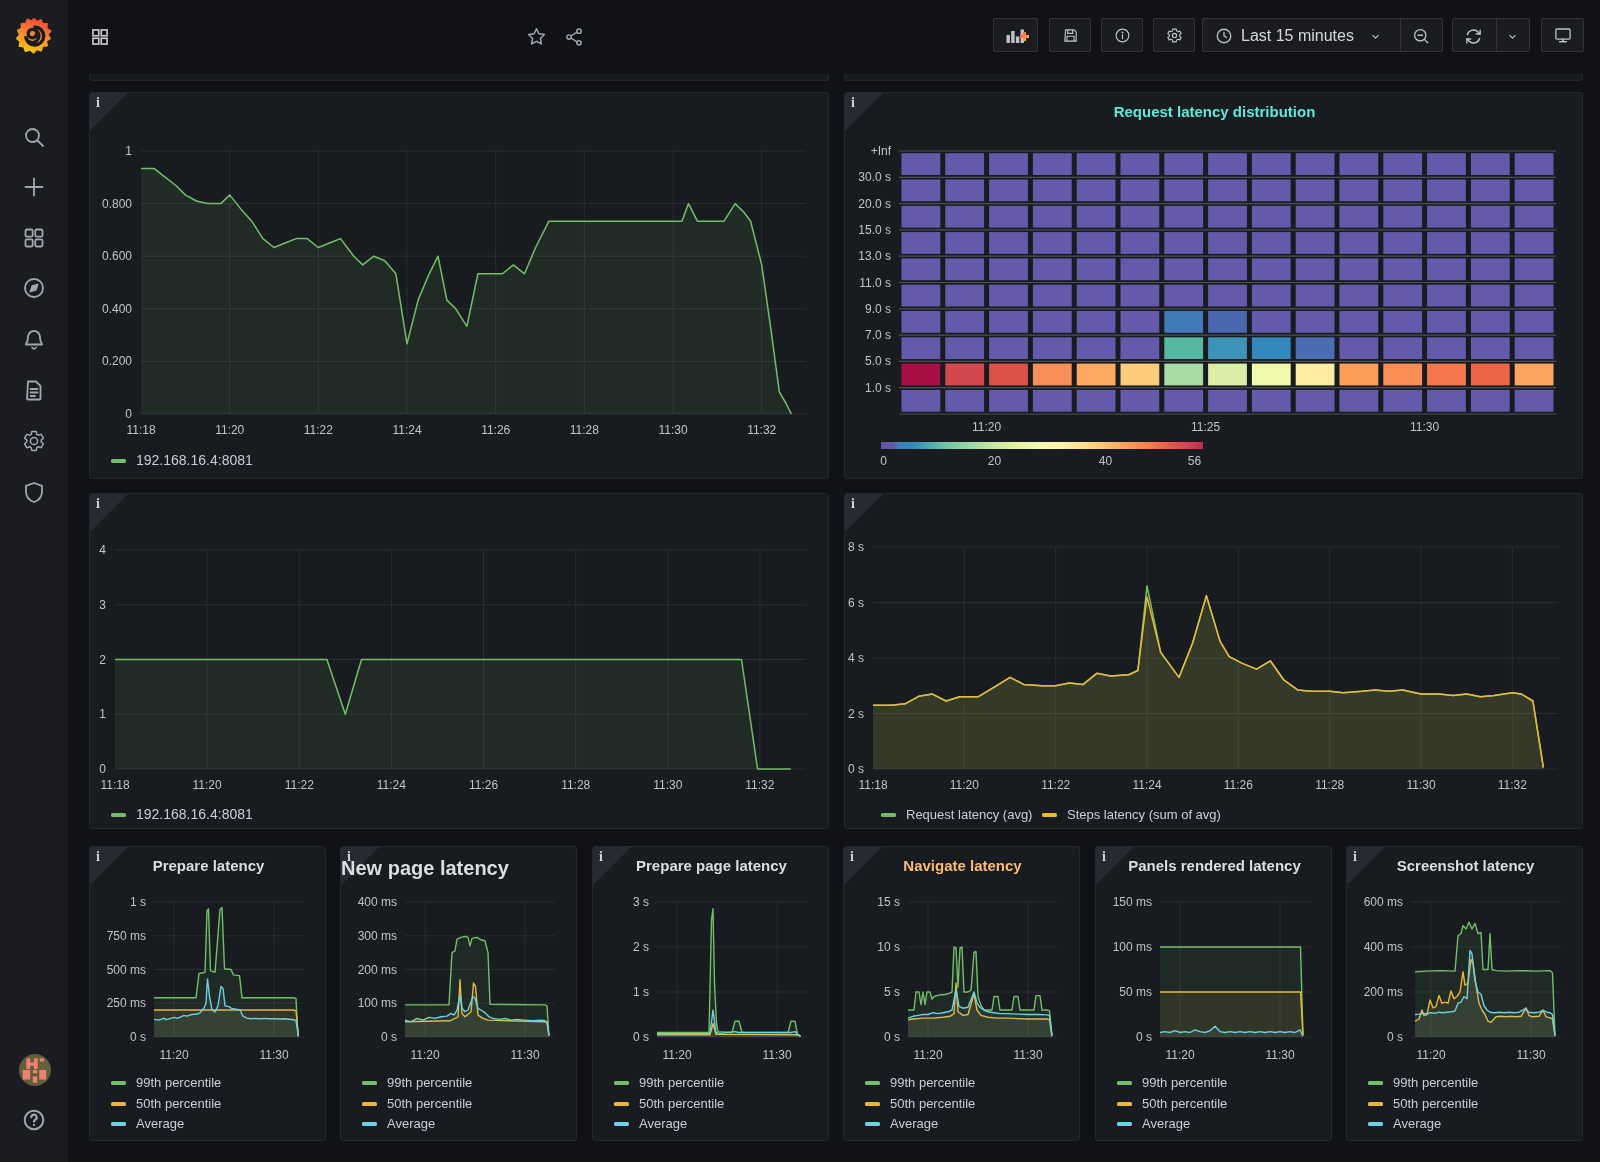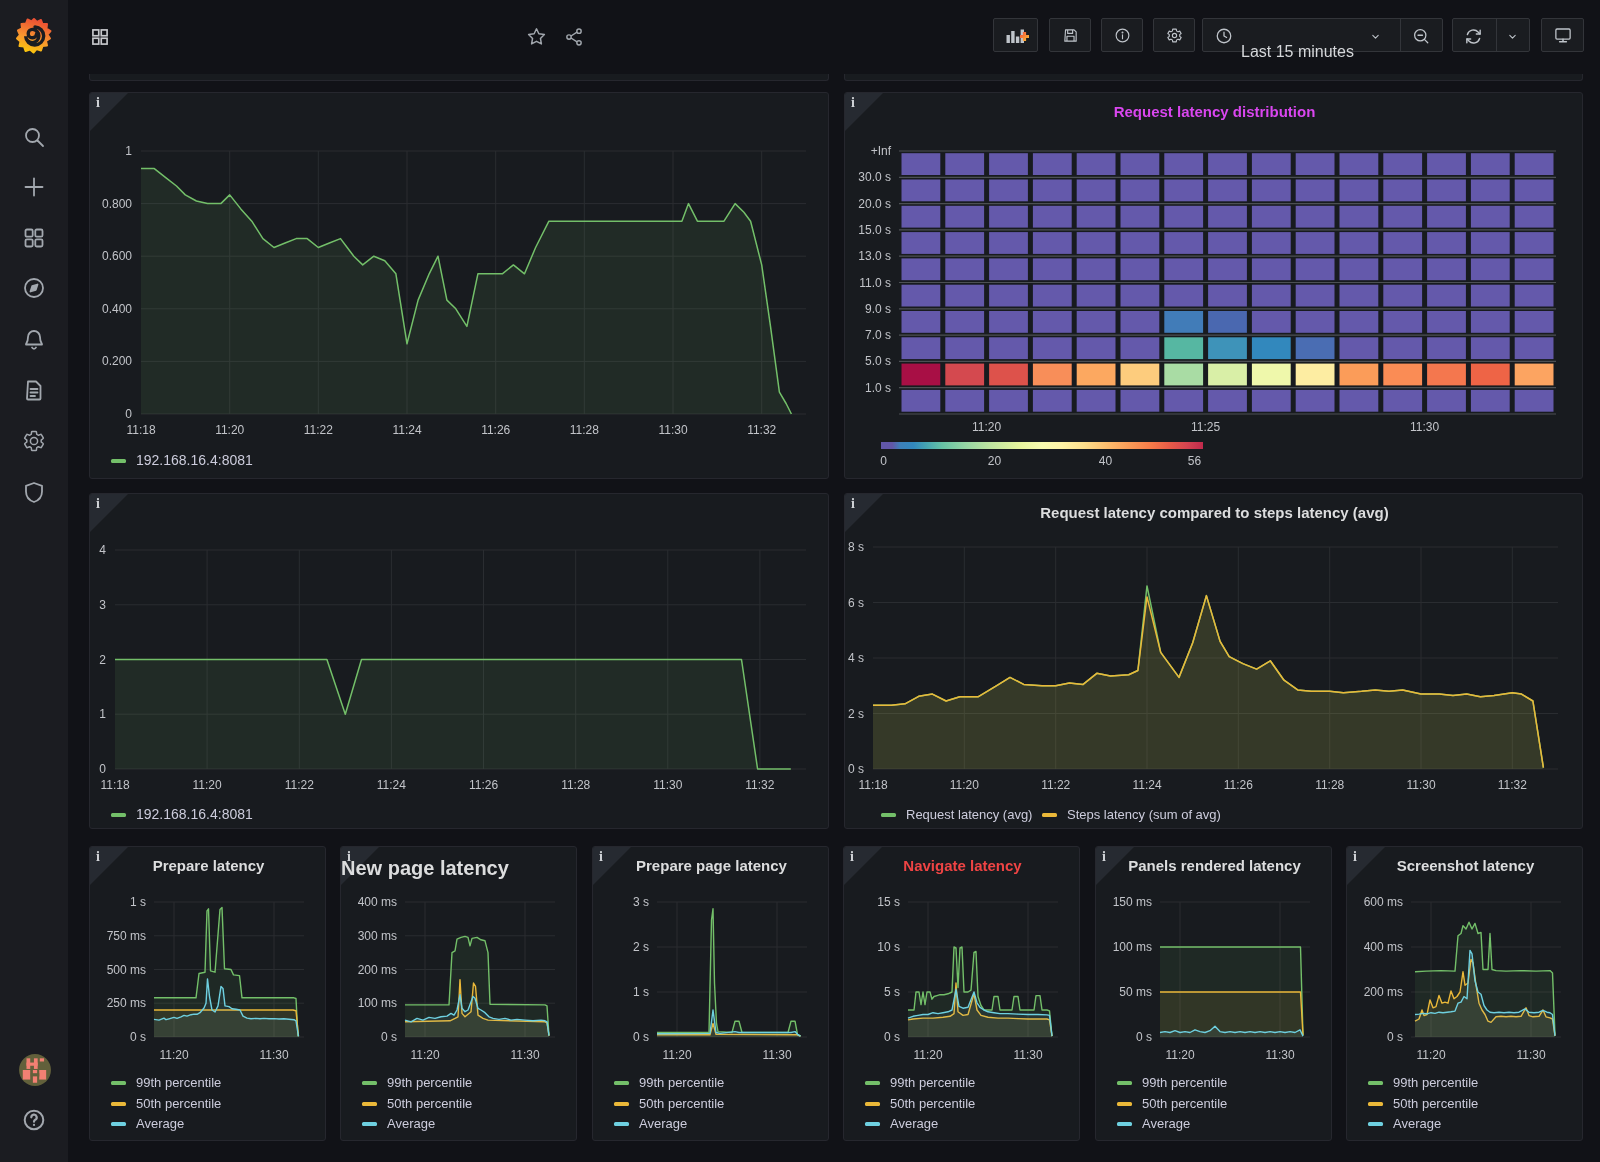--- a/index.html
+++ b/index.html
@@ -278,21 +278,21 @@
           <stop offset="0.95" stop-color="#d54450"></stop>
           <stop offset="1" stop-color="#c02a4c"></stop>
         </linearGradient>
       </defs>
       <rect x="36" y="349" width="322" height="7" fill="url(#spec)"></rect>
       <text x="38.5" y="372" font-family="&quot;Liberation Sans&quot;, sans-serif" font-size="12" fill="#c2c4c9" text-anchor="middle">0</text>
       <text x="149.5" y="372" font-family="&quot;Liberation Sans&quot;, sans-serif" font-size="12" fill="#c2c4c9" text-anchor="middle">20</text>
       <text x="260.5" y="372" font-family="&quot;Liberation Sans&quot;, sans-serif" font-size="12" fill="#c2c4c9" text-anchor="middle">40</text>
       <text x="349.5" y="372" font-family="&quot;Liberation Sans&quot;, sans-serif" font-size="12" fill="#c2c4c9" text-anchor="middle">56</text>
     </svg>
-    <div style="position:absolute;left:0;top:10px;width:739px;text-align:center;font-size:15px;font-weight:700;color:#d946ef">Request latency distribution</div>
+    <div style="position:absolute;left:0;top:10px;width:739px;text-align:center;font-size:15px;font-weight:700;color:#5eead4">Request latency distribution</div>
   </div>
 <div style="position:absolute;left:844px;top:493px;width:739px;height:336px;background:#181b1f;border:1px solid #26272e;border-radius:3px;overflow:hidden">
     <div style="position:absolute;left:0;top:0;width:0;height:0;border-top:38px solid #262a31;border-right:38px solid transparent"></div>
     <div style="position:absolute;left:6px;top:2px;font-family:Liberation Serif,serif;font-size:14px;font-weight:700;color:#cfd2d6">i</div>
     <svg width="739" height="336" viewBox="0 0 739 336" style="position:absolute;left:0;top:0">
       <line x1="28" y1="275.0" x2="713" y2="275.0" stroke="#2a2d31" stroke-width="1"></line>
       <line x1="28" y1="219.5" x2="713" y2="219.5" stroke="#2a2d31" stroke-width="1"></line>
       <line x1="28" y1="164.0" x2="713" y2="164.0" stroke="#2a2d31" stroke-width="1"></line>
       <line x1="28" y1="108.5" x2="713" y2="108.5" stroke="#2a2d31" stroke-width="1"></line>
       <line x1="28" y1="53.0" x2="713" y2="53.0" stroke="#2a2d31" stroke-width="1"></line>
@@ -318,21 +318,20 @@
       <text x="302.0" y="295" font-family="&quot;Liberation Sans&quot;, sans-serif" font-size="12" fill="#c2c4c9" text-anchor="middle">11:24</text>
       <text x="393.3" y="295" font-family="&quot;Liberation Sans&quot;, sans-serif" font-size="12" fill="#c2c4c9" text-anchor="middle">11:26</text>
       <text x="484.7" y="295" font-family="&quot;Liberation Sans&quot;, sans-serif" font-size="12" fill="#c2c4c9" text-anchor="middle">11:28</text>
       <text x="576.0" y="295" font-family="&quot;Liberation Sans&quot;, sans-serif" font-size="12" fill="#c2c4c9" text-anchor="middle">11:30</text>
       <text x="667.3" y="295" font-family="&quot;Liberation Sans&quot;, sans-serif" font-size="12" fill="#c2c4c9" text-anchor="middle">11:32</text>
       <rect x="36" y="319" width="15" height="4" rx="1.5" fill="#73bf69"></rect>
       <text x="61" y="325" font-family="&quot;Liberation Sans&quot;, sans-serif" font-size="13" fill="#ccccdc">Request latency (avg)</text>
       <rect x="197" y="319" width="15" height="4" rx="1.5" fill="#eab839"></rect>
       <text x="222" y="325" font-family="&quot;Liberation Sans&quot;, sans-serif" font-size="13" fill="#ccccdc">Steps latency (sum of avg)</text>
     </svg>
-    <div style="position:absolute;left:0;top:10px;width:739px;text-align:center;font-size:15px;font-weight:700;color:#dcddde">Request latency compared to steps latency (avg)</div>
   </div>
 <div style="position:absolute;left:89px;top:846px;width:237px;height:295px;background:#181b1f;border:1px solid #26272e;border-radius:3px;overflow:hidden">
     <div style="position:absolute;left:0;top:0;width:0;height:0;border-top:38px solid #262a31;border-right:38px solid transparent"></div>
     <div style="position:absolute;left:6px;top:2px;font-family:Liberation Serif,serif;font-size:14px;font-weight:700;color:#cfd2d6">i</div>
     <svg width="237" height="295" viewBox="0 0 237 295" style="position:absolute;left:0;top:0">
       <line x1="64" y1="190.0" x2="214" y2="190.0" stroke="#2a2d31" stroke-width="1"></line>
       <line x1="64" y1="156.2" x2="214" y2="156.2" stroke="#2a2d31" stroke-width="1"></line>
       <line x1="64" y1="122.5" x2="214" y2="122.5" stroke="#2a2d31" stroke-width="1"></line>
       <line x1="64" y1="88.8" x2="214" y2="88.8" stroke="#2a2d31" stroke-width="1"></line>
       <line x1="64" y1="55.0" x2="214" y2="55.0" stroke="#2a2d31" stroke-width="1"></line>
@@ -446,21 +445,21 @@
       <text x="56" y="59.0" font-family="&quot;Liberation Sans&quot;, sans-serif" font-size="12" fill="#c2c4c9" text-anchor="end">15 s</text>
       <text x="84.0" y="212" font-family="&quot;Liberation Sans&quot;, sans-serif" font-size="12" fill="#c2c4c9" text-anchor="middle">11:20</text>
       <text x="184.0" y="212" font-family="&quot;Liberation Sans&quot;, sans-serif" font-size="12" fill="#c2c4c9" text-anchor="middle">11:30</text>
       <rect x="21" y="234" width="15" height="4" rx="1.5" fill="#73bf69"></rect>
       <text x="46" y="240" font-family="&quot;Liberation Sans&quot;, sans-serif" font-size="13" fill="#ccccdc">99th percentile</text>
       <rect x="21" y="255" width="15" height="4" rx="1.5" fill="#eab839"></rect>
       <text x="46" y="261" font-family="&quot;Liberation Sans&quot;, sans-serif" font-size="13" fill="#ccccdc">50th percentile</text>
       <rect x="21" y="275" width="15" height="4" rx="1.5" fill="#6ed0e0"></rect>
       <text x="46" y="281" font-family="&quot;Liberation Sans&quot;, sans-serif" font-size="13" fill="#ccccdc">Average</text>
     </svg>
-    <div style="position:absolute;left:0;top:10px;width:237px;text-align:center;font-size:15px;font-weight:700;color:#ef4444">Navigate latency</div>
+    <div style="position:absolute;left:0;top:10px;width:237px;text-align:center;font-size:15px;font-weight:700;color:#fdba74">Navigate latency</div>
   </div>
 <div style="position:absolute;left:1095px;top:846px;width:237px;height:295px;background:#181b1f;border:1px solid #26272e;border-radius:3px;overflow:hidden">
     <div style="position:absolute;left:0;top:0;width:0;height:0;border-top:38px solid #262a31;border-right:38px solid transparent"></div>
     <div style="position:absolute;left:6px;top:2px;font-family:Liberation Serif,serif;font-size:14px;font-weight:700;color:#cfd2d6">i</div>
     <svg width="237" height="295" viewBox="0 0 237 295" style="position:absolute;left:0;top:0">
       <line x1="64" y1="190.0" x2="214" y2="190.0" stroke="#2a2d31" stroke-width="1"></line>
       <line x1="64" y1="145.0" x2="214" y2="145.0" stroke="#2a2d31" stroke-width="1"></line>
       <line x1="64" y1="100.0" x2="214" y2="100.0" stroke="#2a2d31" stroke-width="1"></line>
       <line x1="64" y1="55.0" x2="214" y2="55.0" stroke="#2a2d31" stroke-width="1"></line>
       <line x1="84.0" y1="55" x2="84.0" y2="190" stroke="#2a2d31" stroke-width="1"></line>
@@ -628,21 +627,21 @@
       <svg width="17" height="17" viewBox="0 0 24 24" style="position:absolute;left:12px;top:8px" fill="none" stroke="#bfc4ca" stroke-width="1.6" stroke-linecap="round" stroke-linejoin="round">
         <circle cx="12" cy="12" r="3"></circle>
         <path d="M19.4 12a7.4 7.4 0 0 0-.1-1.2l2.1-1.6-2-3.4-2.4 1a7.4 7.4 0 0 0-2.1-1.2L14.5 3h-5l-.4 2.6a7.4 7.4 0 0 0-2.1 1.2l-2.4-1-2 3.4 2.1 1.6a7.4 7.4 0 0 0 0 2.4l-2.1 1.6 2 3.4 2.4-1a7.4 7.4 0 0 0 2.1 1.2l.4 2.6h5l.4-2.6a7.4 7.4 0 0 0 2.1-1.2l2.4 1 2-3.4-2.1-1.6c.06-.4.1-.8.1-1.2z"></path>
       </svg>
     </div>
     <div style="position:absolute;left:1134px;top:18px;width:241px;height:34px;background:#1a1c20;border:1px solid #33353a;border-radius:2px">
       <svg width="18" height="18" viewBox="0 0 24 24" style="position:absolute;left:12px;top:8px" fill="none" stroke="#bfc4ca" stroke-width="1.7" stroke-linecap="round" stroke-linejoin="round">
         <circle cx="12" cy="12" r="9"></circle>
         <path d="M12 7 v5 l3.5 2"></path>
       </svg>
-      <div style="position:absolute;left:38px;top:24px;font-size:16px;font-weight:500;color:#d5d7da">Last 15 minutes</div>
+      <div style="position:absolute;left:38px;top:8px;font-size:16px;font-weight:500;color:#d5d7da">Last 15 minutes</div>
       <svg width="13" height="13" viewBox="0 0 24 24" style="position:absolute;left:166px;top:11px" fill="none" stroke="#bfc4ca" stroke-width="2" stroke-linecap="round" stroke-linejoin="round">
         <path d="M7 10 l5 5 5-5"></path>
       </svg>
       <div style="position:absolute;left:197px;top:0;width:1px;height:32px;background:#33353a"></div>
       <svg width="18" height="18" viewBox="0 0 24 24" style="position:absolute;left:209px;top:8px" fill="none" stroke="#bfc4ca" stroke-width="1.7" stroke-linecap="round" stroke-linejoin="round">
         <circle cx="11" cy="11" r="7.5"></circle>
         <line x1="16.5" y1="16.5" x2="21" y2="21"></line>
         <line x1="8" y1="11" x2="14" y2="11"></line>
       </svg>
     </div>

